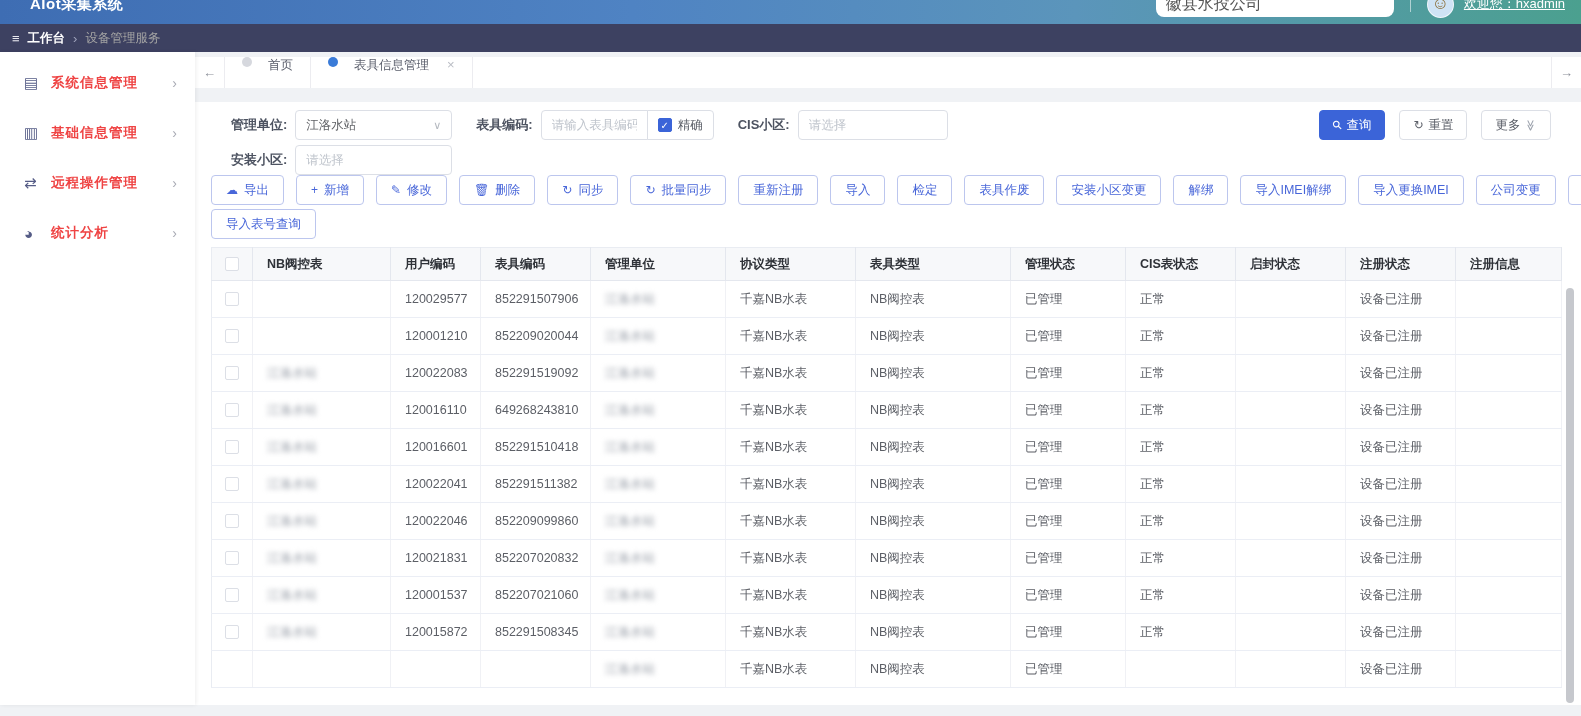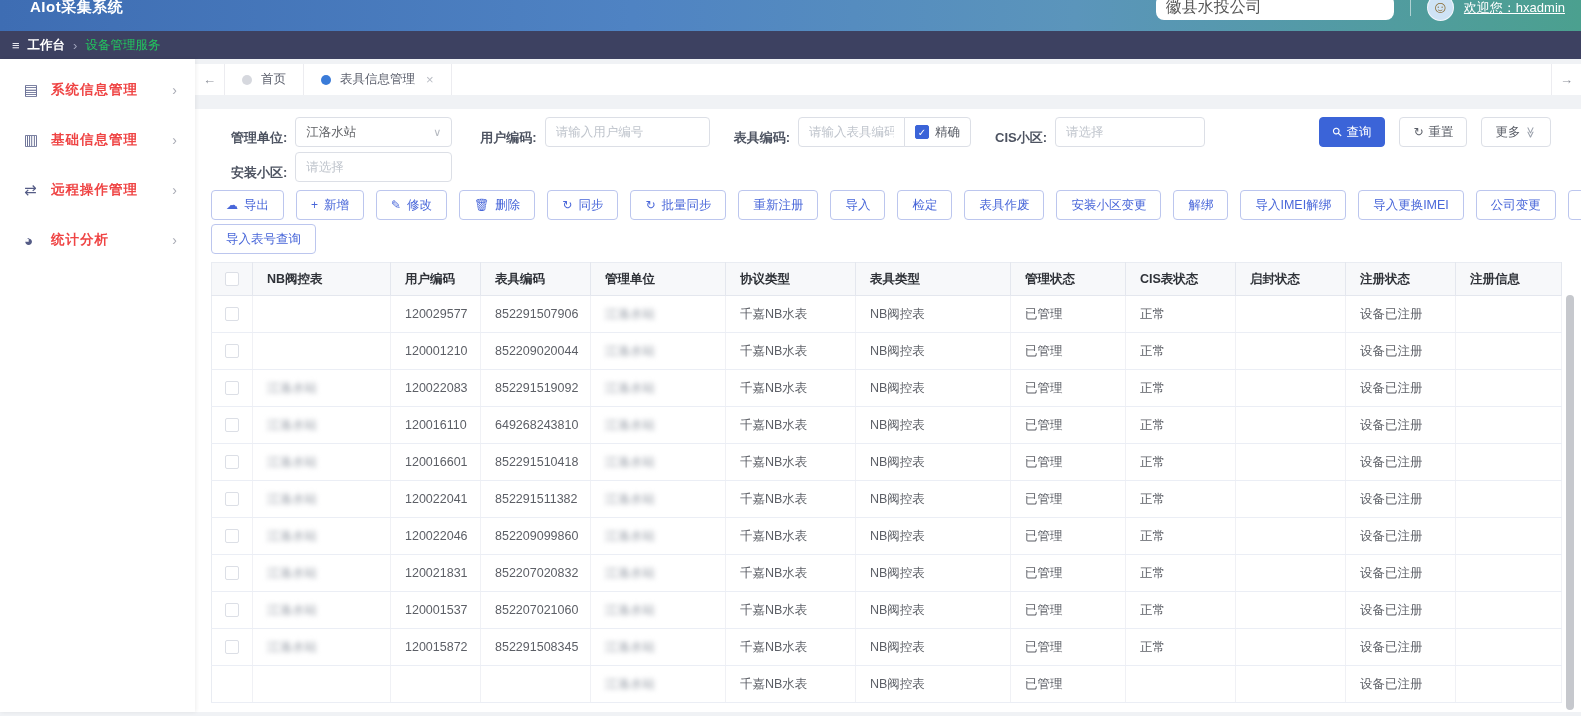--- a/index.html
+++ b/index.html
@@ -1,68 +1,68 @@
 <!DOCTYPE html>
 <html><head>
 <meta charset="utf-8">
 <style>
   * { margin:0; padding:0; box-sizing:border-box; }
   html,body { width:1581px; height:716px; }
   body { font-family:"Liberation Sans","DejaVu Sans",sans-serif; background:#f0f2f5; overflow:hidden; }
   .app { position:relative; width:1581px; height:716px; overflow:hidden; background:#f0f2f5; }
 
   
-  .topbar { height:31px; background:linear-gradient(90deg,#3e6db3 0%,#4f83c3 40%,#5b95bb 68%,#4ba08f 100%);
+  .topbar { height:24px; background:linear-gradient(90deg,#3e6db3 0%,#4f83c3 40%,#5b95bb 68%,#4ba08f 100%);
             display:flex; align-items:center; padding:0 16px 16px 30px; }
   .logo { color:#fff; font-size:15px; font-weight:bold; letter-spacing:.5px; }
   .topbar-right { margin-left:auto; display:flex; align-items:center; gap:10px; }
   .company-input { width:238px; height:25px; border:none; border-radius:8px; background:#fff;
                    font-size:16px; color:#555; padding:0 10px; outline:none; }
   .top-divider { width:1px; height:16px; background:rgba(255,255,255,.55); margin:0 6px; }
   .avatar { width:27px; height:27px; border-radius:50%; background:#cfe3f5; display:flex; align-items:center;
             justify-content:center; font-size:17px; color:#8a6b33; overflow:hidden; border:1px solid rgba(255,255,255,.7); }
   .welcome { color:#fff; font-size:13px;text-decoration:underline; }
 
   
   .breadcrumb { height:28px; background:#3d4161; display:flex; align-items:center; padding:0 12px; gap:8px;
                 color:#fff; font-size:12.5px; }
   .bc-menu-icon { font-size:13px; color:#e8e9f0; }
   .bc-root { font-weight:bold; }
   .bc-sep { color:#9fa3bc; font-size:13px; }
-  .bc-current { color:#22c55e;text-align:center; }
+  .bc-current { color:#a3a3a3;text-align:center; }
 
   
   .body { display:flex; height:653px; }
   .sidebar { width:195px; background:#fff; box-shadow:1px 0 4px rgba(0,0,0,.07); z-index:2; padding-top:6px; }
   .menu-item { height:50px; display:flex; align-items:center; padding:0 18px 0 24px; cursor:pointer; }
   .menu-icon { font-size:15px; color:#555c86; width:27px; }
   .menu-label { font-size:13.5px; color:#ef4444; font-weight:600; flex:1; letter-spacing:1px; }
   .menu-chevron { color:#a9abb5; font-size:14px; }
 
   .main { flex:1; display:flex; flex-direction:column; overflow:hidden; }
 
   
   .tabbar { height:31px; background:#fff; margin-top:5px; display:flex; align-items:stretch; }
   .tab-nav { width:30px; display:flex; align-items:center; justify-content:center; color:#8b8f99;
              border-right:1px solid #ececf0; font-size:13px; cursor:pointer; }
   .tab-nav.right { margin-left:auto; border-left:1px solid #ececf0; border-right:none; }
-  .tab { display:flex; align-items:center; gap:9px; padding:0 17px; border-right:1px solid #ececf0;
+  .tab { display:flex; align-items:flex-start; gap:16px; padding:0 17px; border-right:1px solid #ececf0;
          font-size:12.5px; color:#5a5e6b; cursor:pointer; background:#fff; }
   .tab-dot { width:10px; height:10px; border-radius:50%; background:#d6d8de; flex:none; }
   .tab.active .tab-dot { background:#3a7bd8; }
   .tab-close { color:#b9bcc4; font-size:13px; margin-left:2px; }
 
   
   .content { flex:1; background:#fff; margin-top:14px; padding:8px 16px 0 16px; position:relative; overflow:hidden; }
 
   
   .filter-row { display:flex; align-items:center; height:30px; }
   .filter-row.r1 { margin-bottom:5px; }
-  .filter-row.r2 { margin-bottom:8px; }
-  .f-item { display:flex; align-items:flex-end; }
+  .filter-row.r2 { margin-bottom:0; }
+  .f-item { display:flex; align-items:center; }
   .f-label { font-size:13px; color:#4d5361; font-weight:600; margin-right:8px; white-space:nowrap; }
   .f-input { height:30px; border:1px solid #dcdfe6; border-radius:4px; font-size:12.5px; color:#606266;
              padding:0 10px; outline:none; background:#fff; }
   .f-input::placeholder { color:#bfc4cc; }
   .f-select { width:157px; height:30px; border:1px solid #dcdfe6; border-radius:4px; display:flex;
               align-items:center; padding:0 10px; font-size:12.5px; color:#606266; cursor:pointer; background:#fff; }
   .f-select .sel-chevron { margin-left:auto; color:#b4b8bf; font-size:11px; }
   .exact-group { height:30px; border:1px solid #dcdfe6; border-radius:0 4px 4px 0; display:flex; align-items:center;
                  gap:6px; padding:0 10px; margin-left:-1px; background:#fff; cursor:pointer; }
   .cbx { width:14px; height:14px; border:1px solid #dcdfe6; border-radius:2px; background:#fff; display:flex;
@@ -179,24 +179,20 @@
 
       <div class="content">
 
         <div class="filter-row r1">
           <div class="f-item" style="margin-left:20px">
             <span class="f-label">管理单位:</span>
             <div class="f-select">
               <span>江洛水站</span>
               <span class="sel-chevron">∨</span>
             </div>
-          </div>
-          <div class="f-item" style="margin-left:28px">
-            <span class="f-label">用户编码:</span>
-            <input class="f-input" style="width: 165px;" placeholder="请输入用户编号">
           </div>
           <div class="f-item" style="margin-left:24px">
             <span class="f-label">表具编码:</span>
             <input class="f-input" style="width: 107px; border-radius: 4px 0px 0px 4px;" placeholder="请输入表具编码">
             <div class="exact-group">
               <span class="cbx checked">✓</span>
               <span class="exact-label">精确</span>
             </div>
           </div>
           <div class="f-item" style="margin-left:24px">

